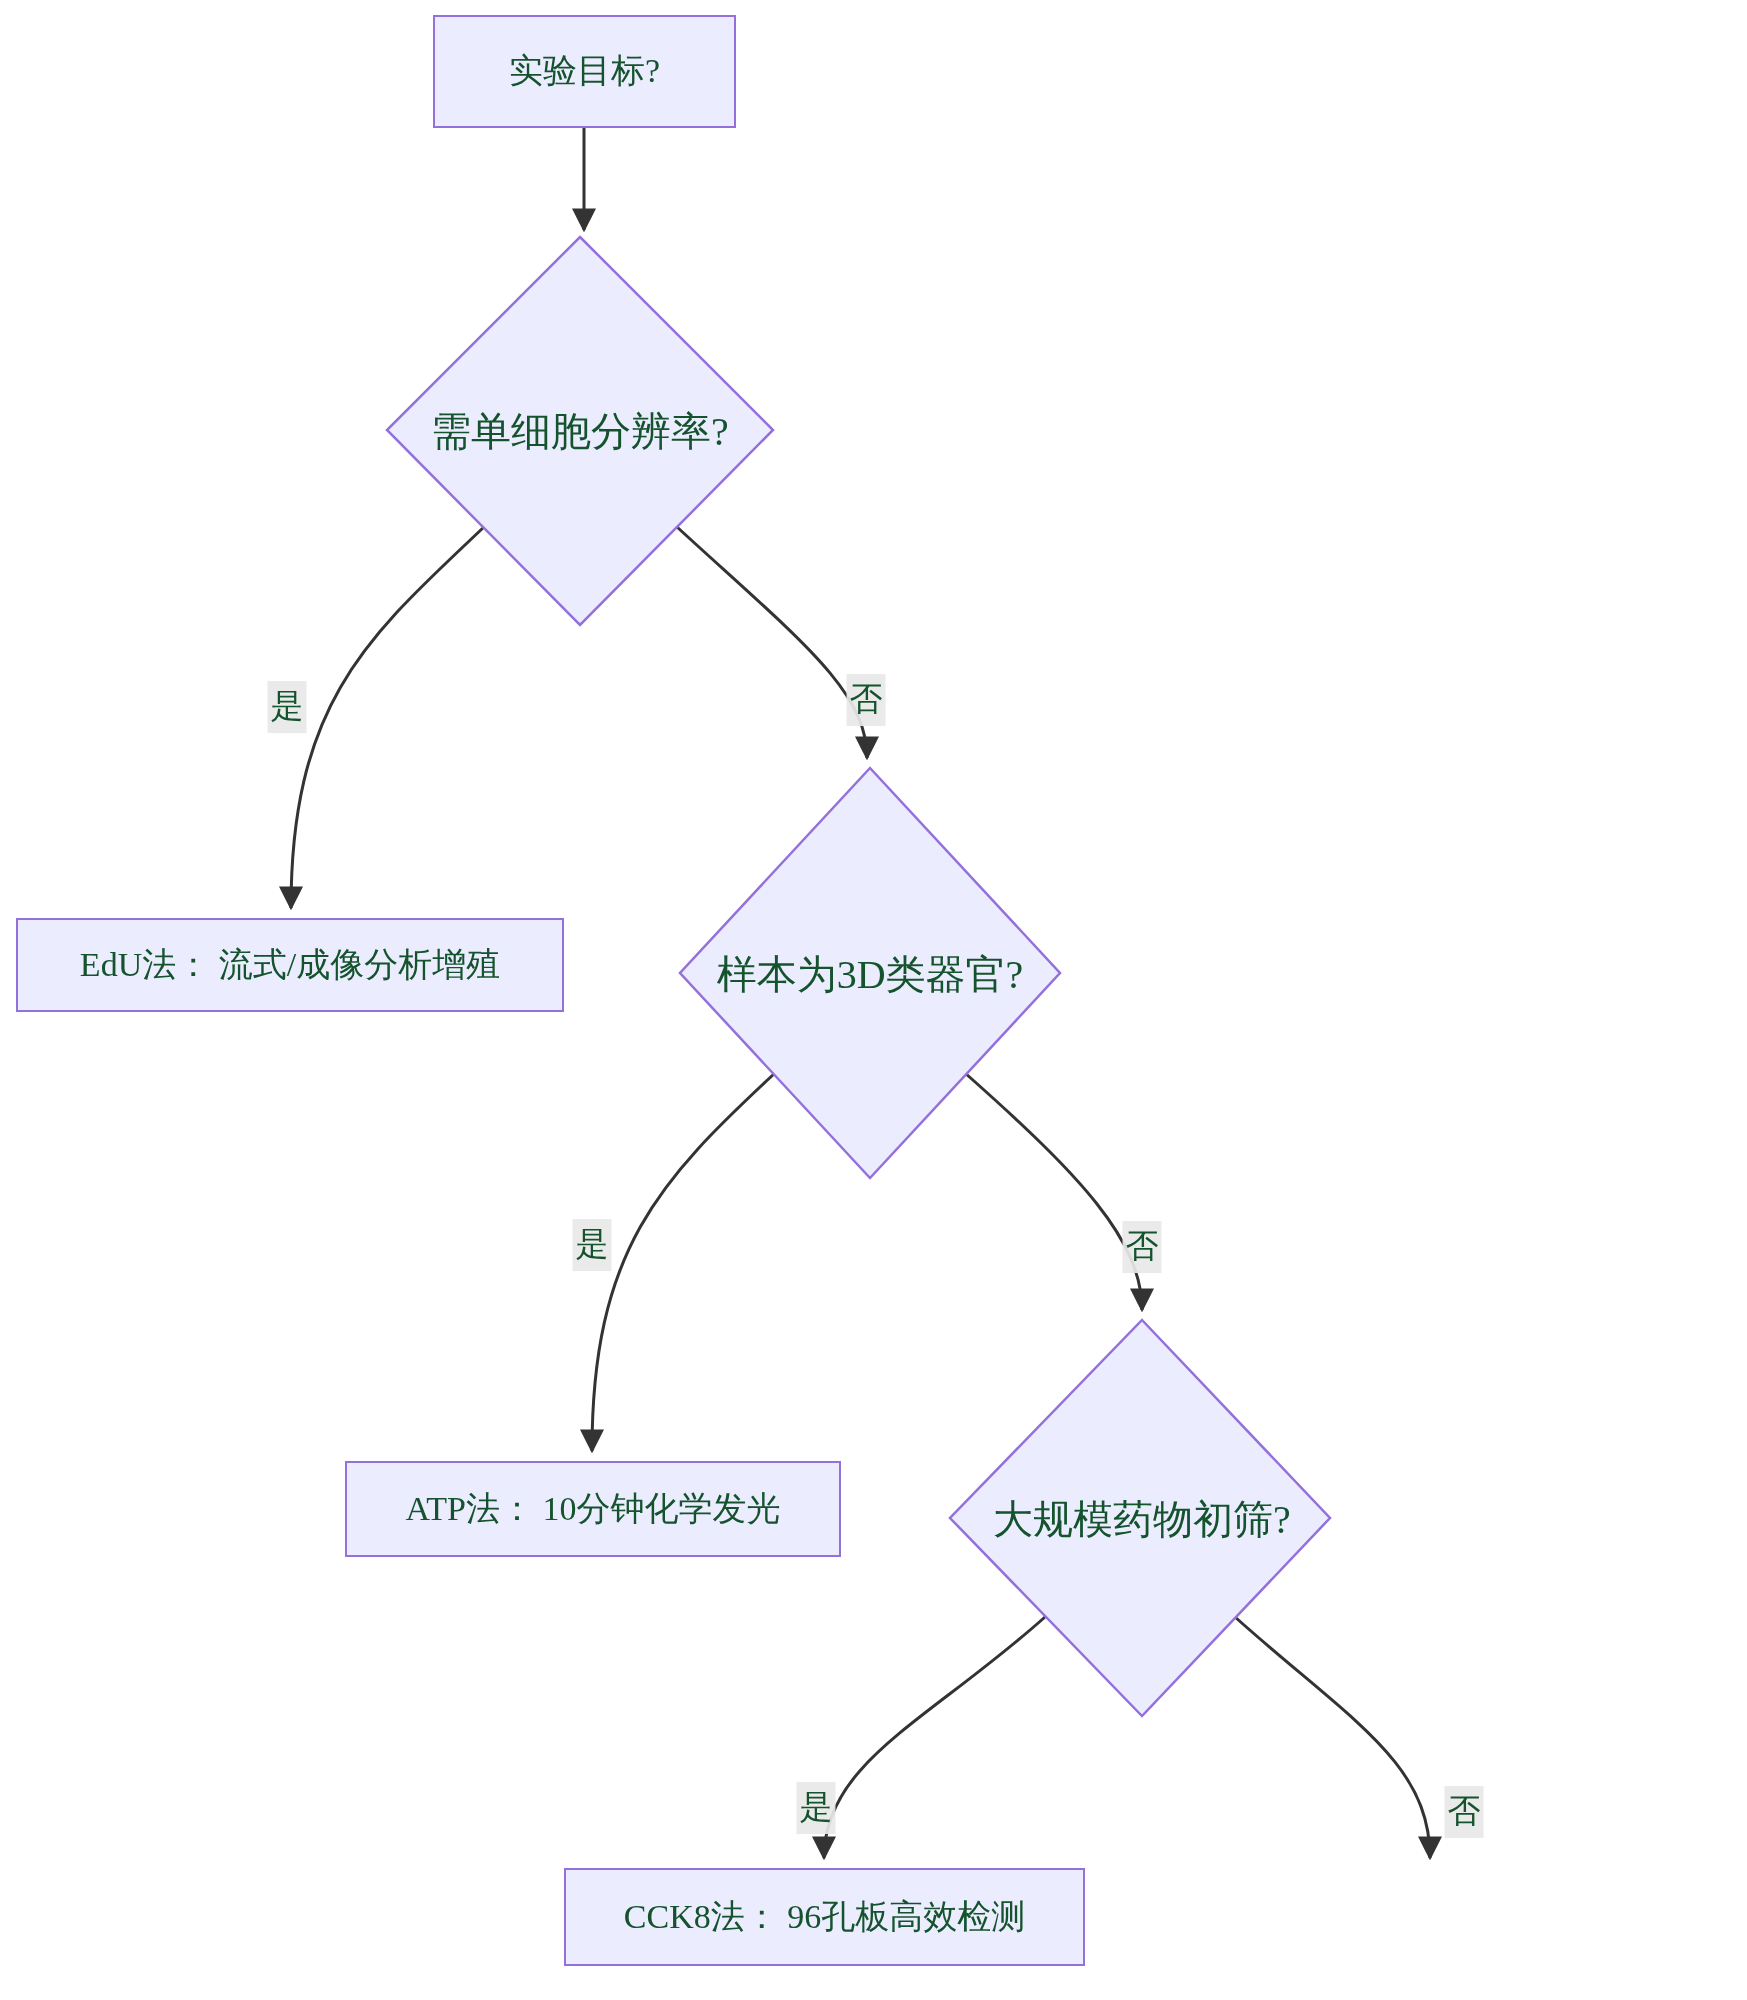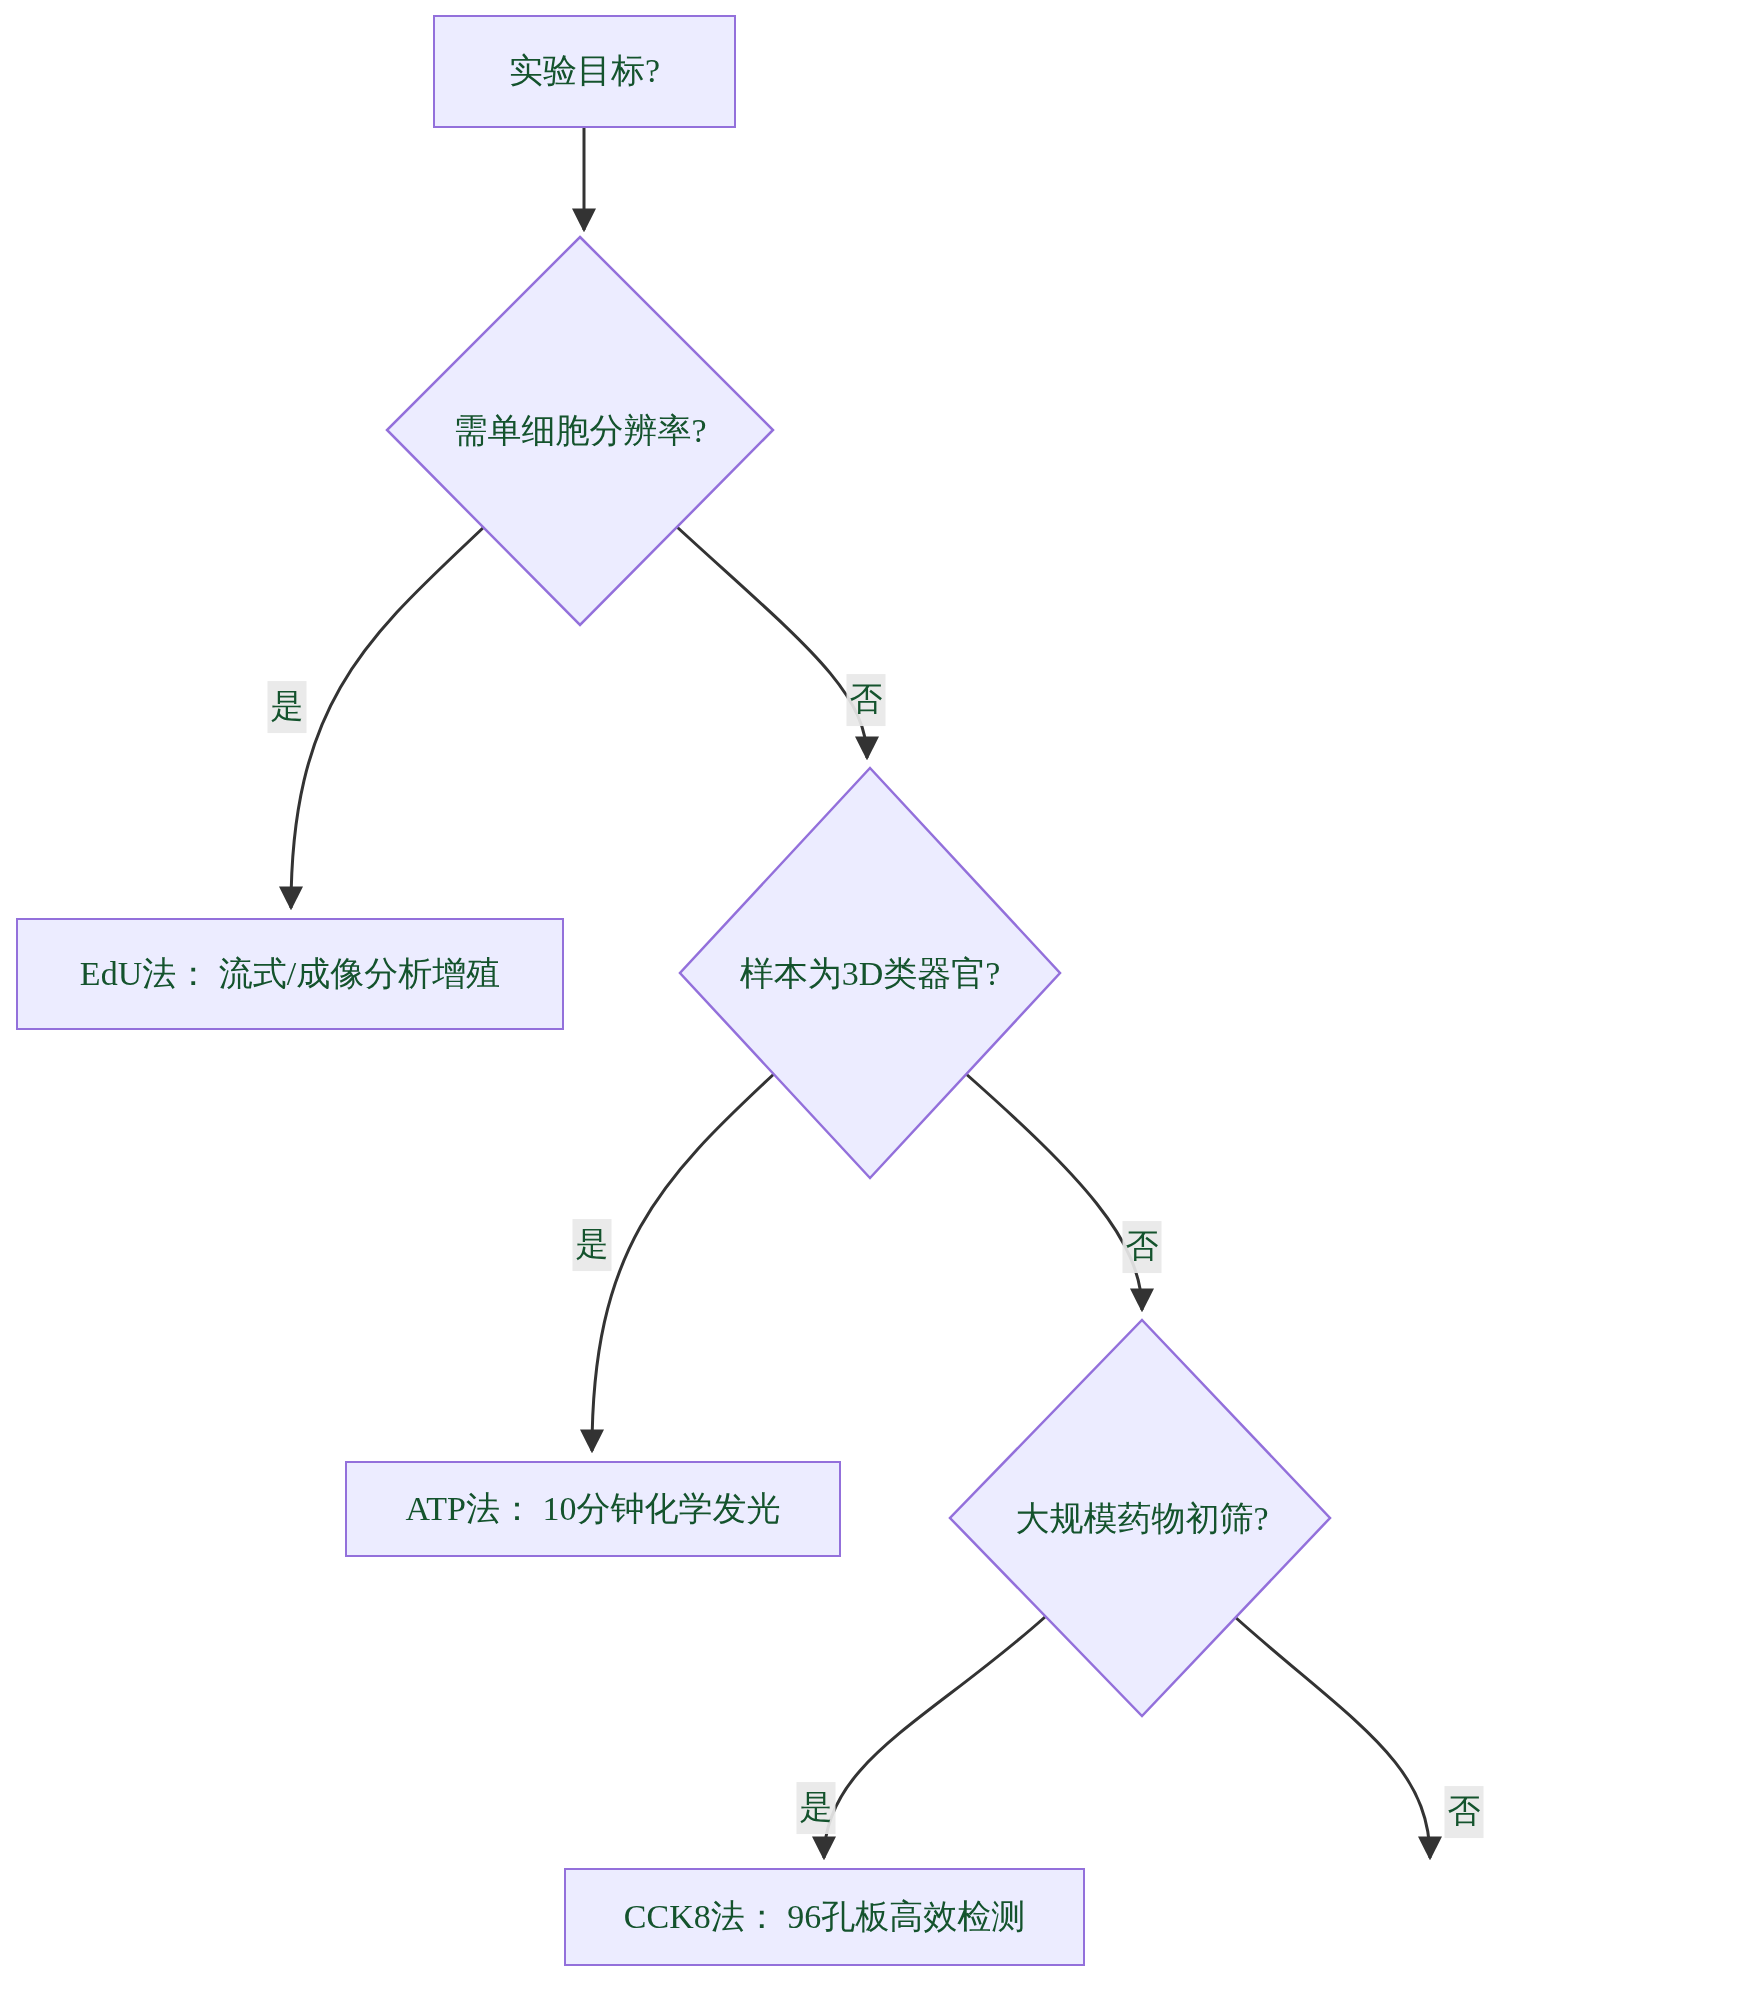--- a/index.html
+++ b/index.html
@@ -24,21 +24,21 @@
     align-items: center;
     justify-content: center;
     font-size: 34px;
     line-height: 1.3;
     text-align: center;
     white-space: nowrap;
   }
   .diamond-label {
     position: absolute;
     transform: translate(-50%, -50%);
-    font-size: 34px;
+    font-size: 40px;
     white-space: nowrap;
   }
   .edge-label {
     position: absolute;
     transform: translate(-50%, -50%);
     font-size: 33px;
     line-height: 1.15;
     background: rgba(232,232,232,0.92);
     padding: 7px 3px;
     white-space: nowrap;
@@ -72,21 +72,21 @@
 
     <polygon class="diamond-shape" points="580,237 773,430 580,625 387,430"></polygon>
     <polygon class="diamond-shape" points="870,768 1060,973 870,1178 680,973"></polygon>
     <polygon class="diamond-shape" points="1142,1320 1330,1518 1142,1716 950,1518"></polygon>
   </svg>
 
   <div class="node-rect" style="left:433px; top:15px; width:303px; height:113px;">
     <span>实验目标?</span>
   </div>
 
-  <div class="node-rect" style="left:16px; top:918px; width:548px; height:112px;">
+  <div class="node-rect" style="left:16px; top:918px; width:548px; height:94px;">
     <span>EdU法： 流式/成像分析增殖</span>
   </div>
 
   <div class="node-rect" style="left:345px; top:1461px; width:496px; height:96px;">
     <span>ATP法： 10分钟化学发光</span>
   </div>
 
   <div class="node-rect" style="left:564px; top:1868px; width:521px; height:98px;">
     <span>CCK8法： 96孔板高效检测</span>
   </div>

